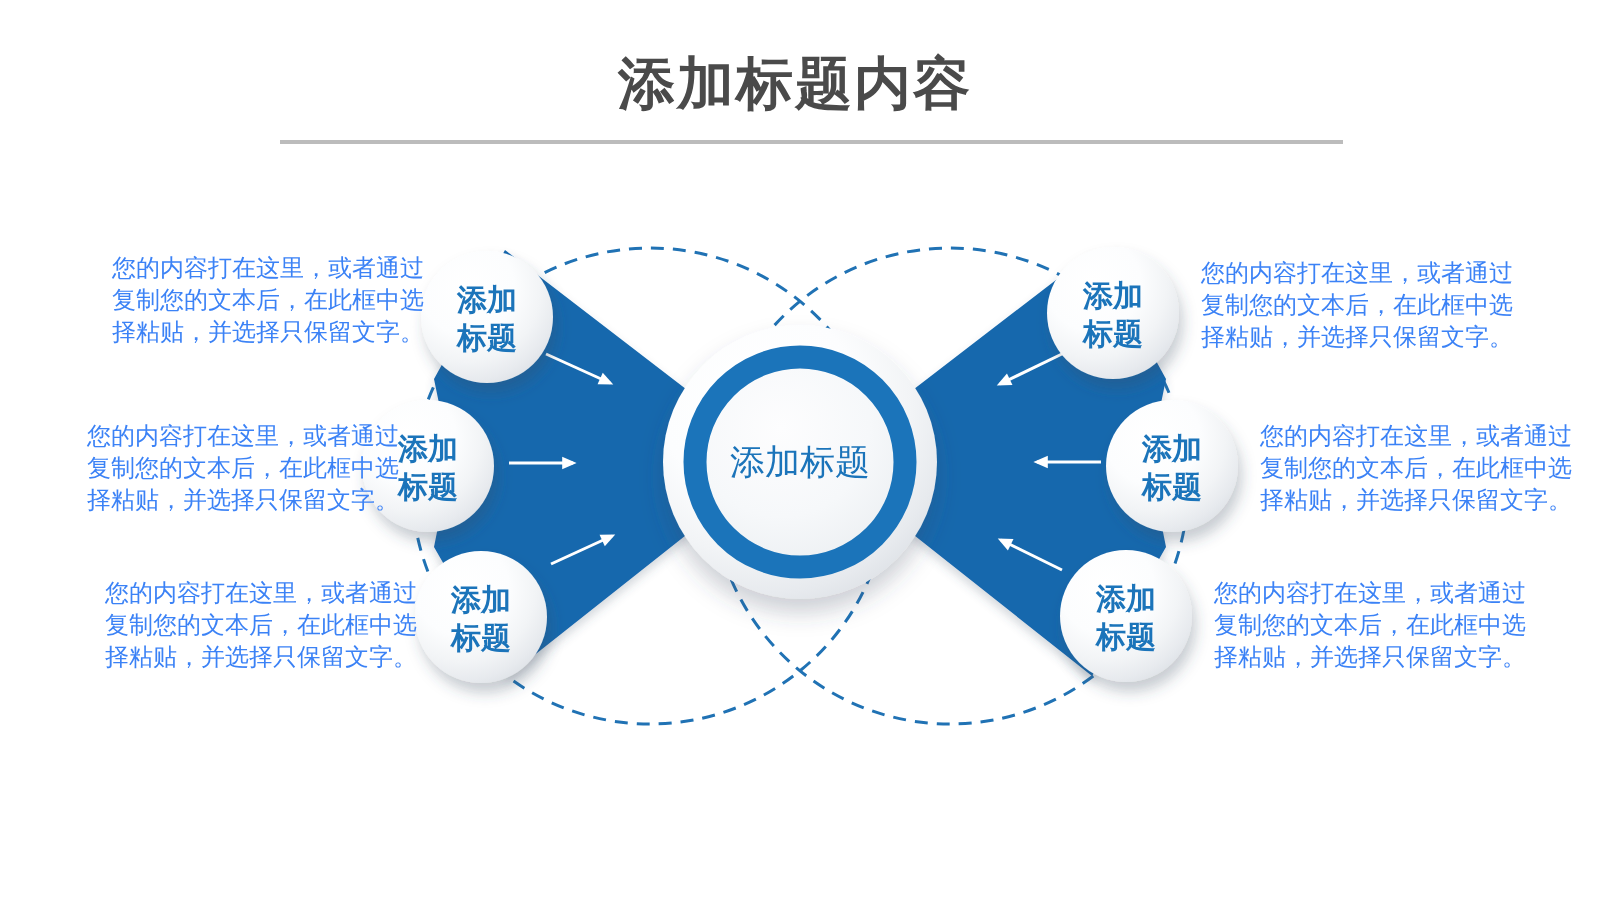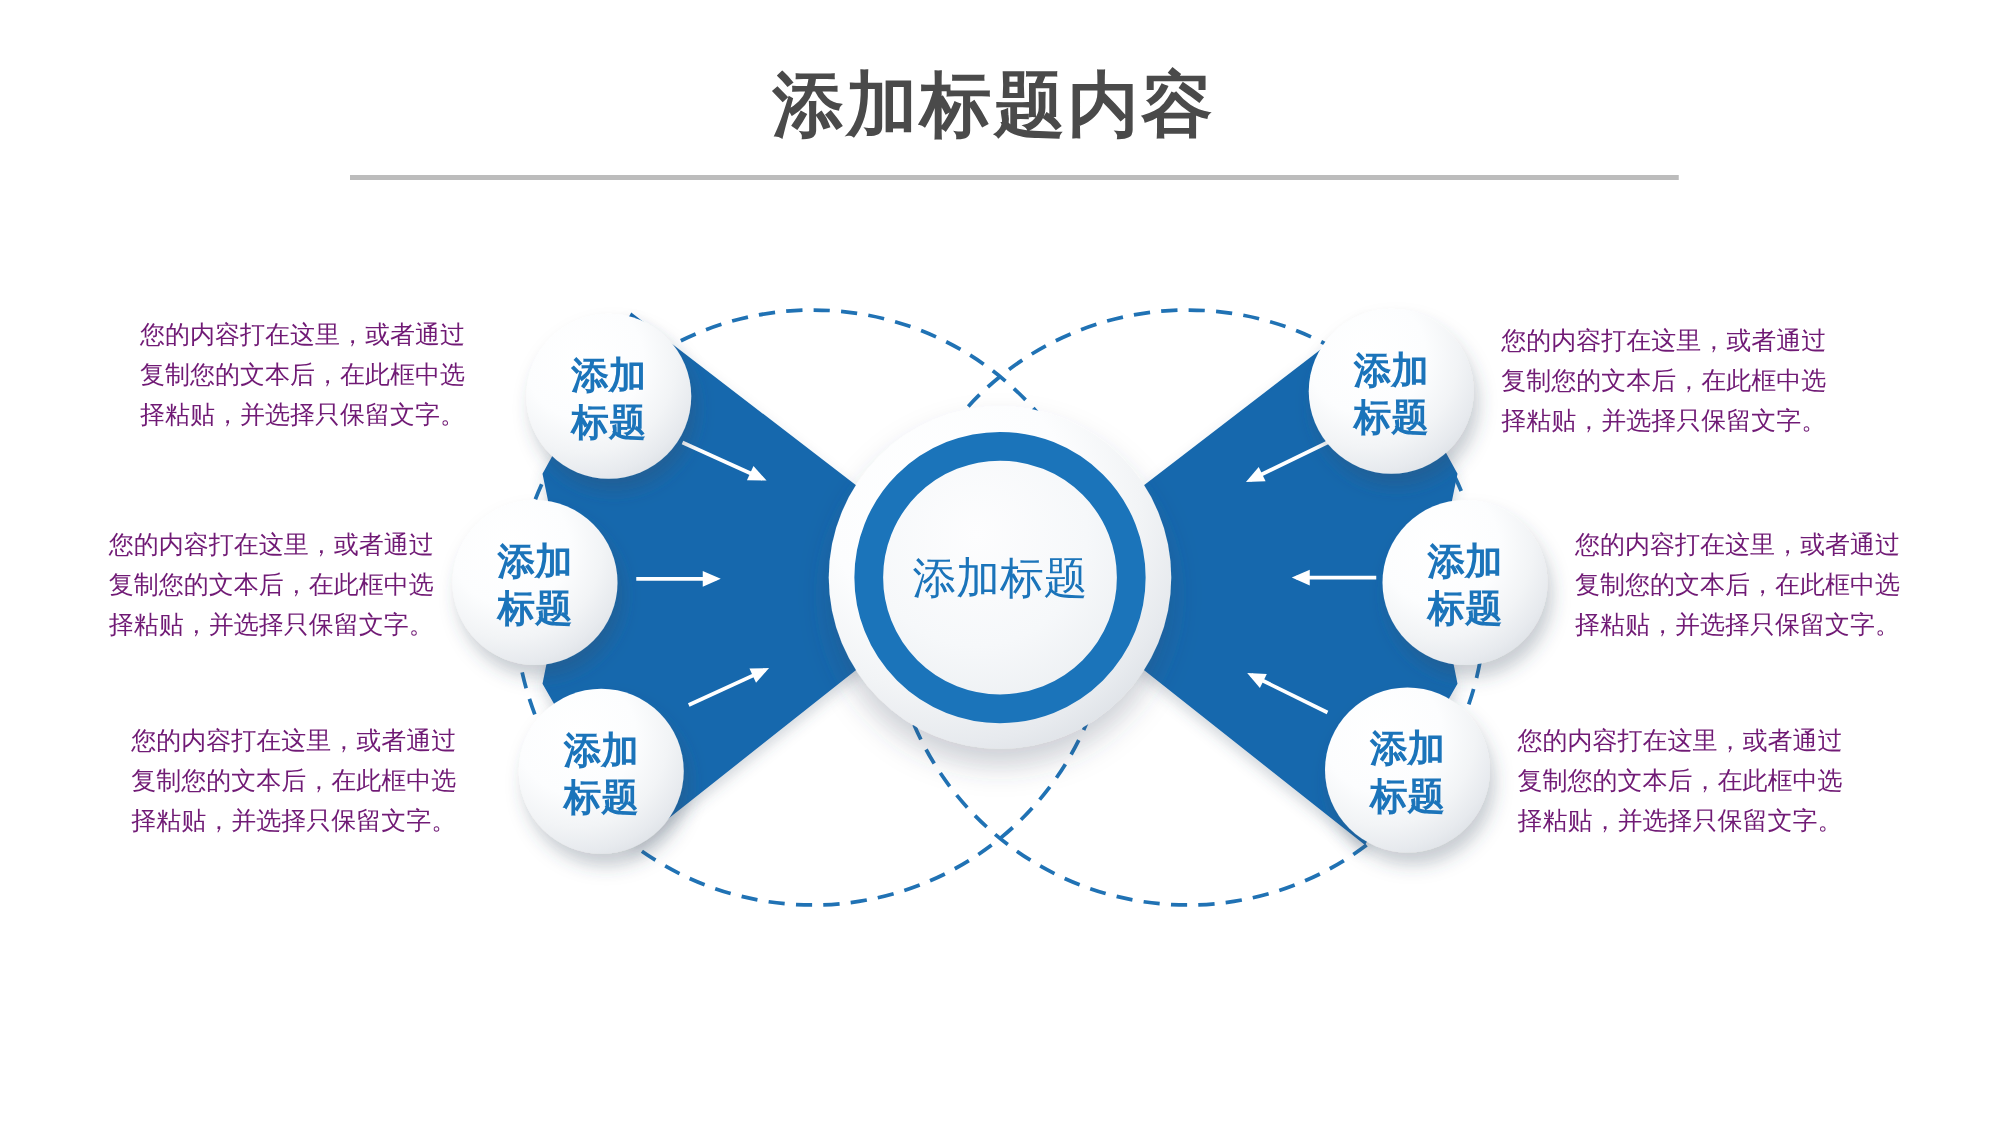--- a/index.html
+++ b/index.html
@@ -9,21 +9,21 @@
   }
   .title{
     position:absolute;left:795px;top:46px;transform:translateX(-50%);
     margin:0;font-size:57px;font-weight:bold;color:#4a4a4a;letter-spacing:2px;white-space:nowrap;
   }
   .divider{
     position:absolute;left:280px;top:140px;width:1063px;height:4px;background:#bcbcbc;
   }
   .diagram{position:absolute;left:0;top:0;width:1600px;height:900px;}
   .tblock{
-    position:absolute;color:#701a75;font-size:20px;line-height:32px;
+    position:absolute;color:#3b82f6;font-size:24px;line-height:32px;
   }
   .tblock div{white-space:nowrap;}
   .watermark{
     position:absolute;left:1363px;top:858px;font-size:21px;color:#d9d9d9;
     font-family:"DejaVu Sans Mono",monospace;letter-spacing:1px;white-space:nowrap;
   }
   svg text{font-family:"Liberation Sans",sans-serif;fill:#1b74ba;}
   .node-label{font-size:30px;font-weight:bold;text-anchor:middle;}
   .center-label{font-size:35px;text-anchor:middle;}
 </style>

